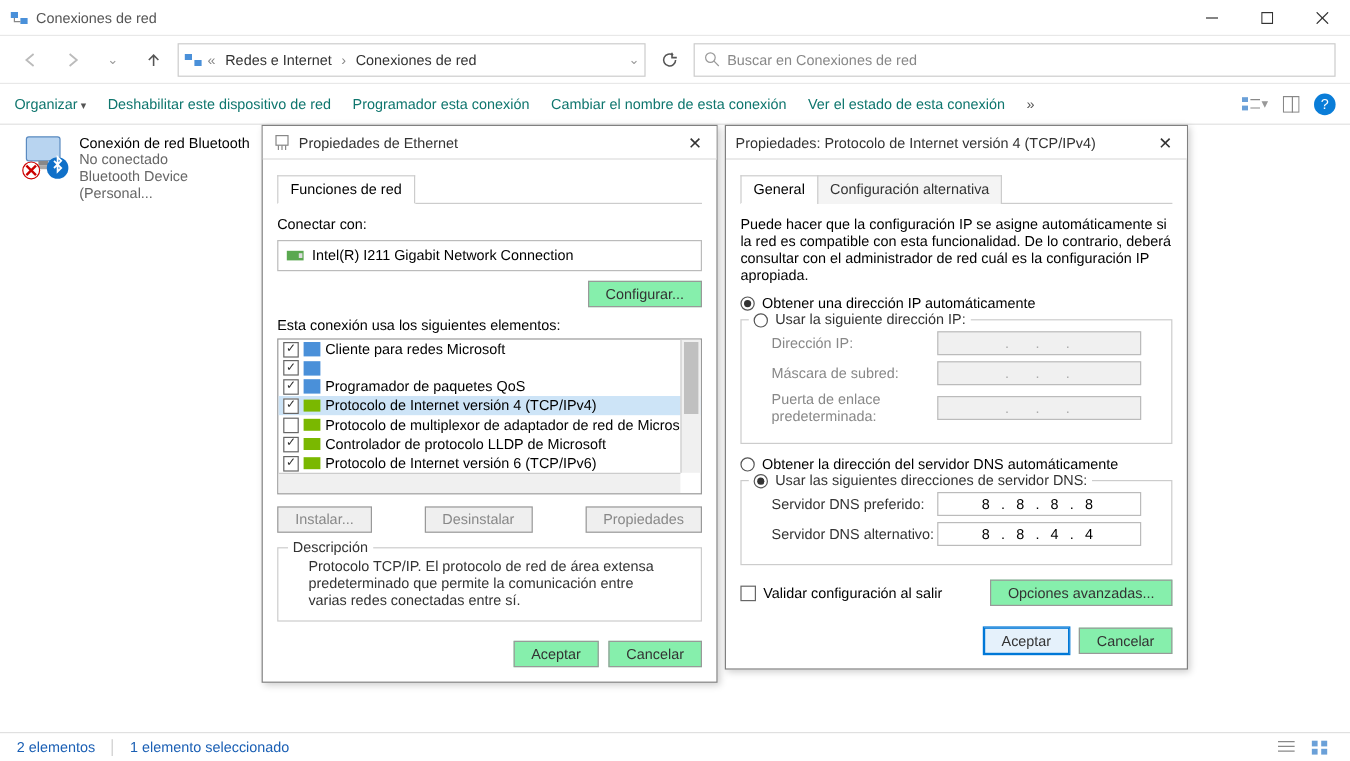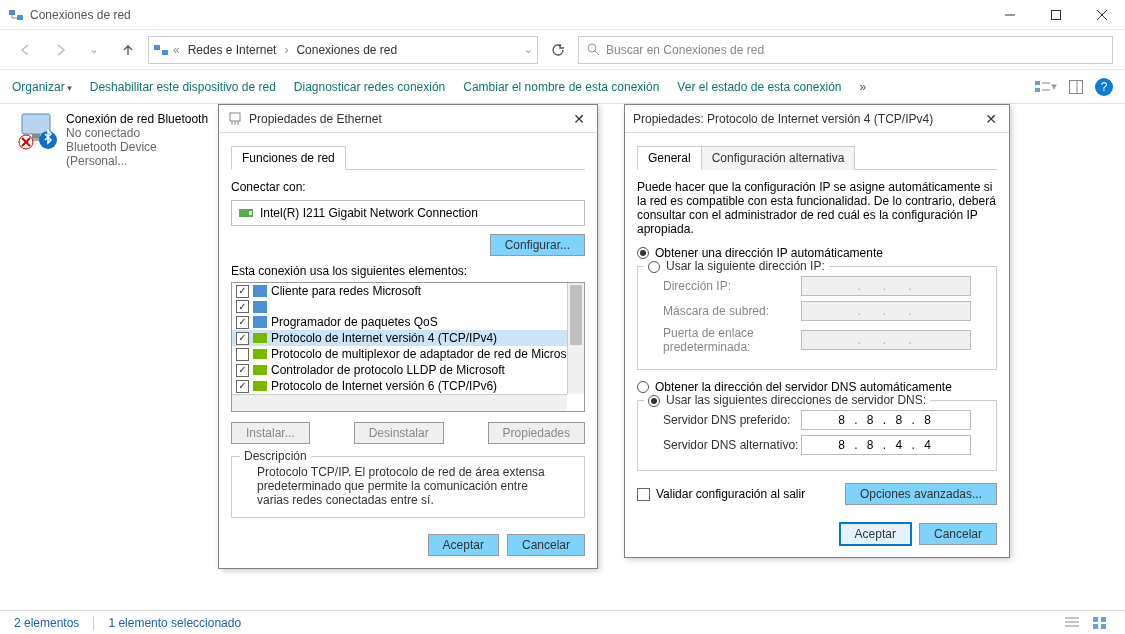--- a/index.html
+++ b/index.html
@@ -57,21 +57,21 @@
 .listbox .row { display:flex; align-items:center; padding:1px 4px; gap:4px; }
 .listbox .row.sel { background:#cde4f7; }
 .listbox .scroll { position:absolute; right:0; top:0; bottom:17px; width:17px; background:#f0f0f0; border-left:1px solid #ccc; }
 .listbox .scroll .thumb { position:absolute; left:2px; right:2px; top:2px; height:60px; background:#c0c0c0; }
 .listbox .hscroll { position:absolute; left:0; right:17px; bottom:0; height:17px; background:#f0f0f0; border-top:1px solid #ccc; }
 .chk { width:13px; height:13px; border:1px solid #666; display:inline-flex; align-items:center; justify-content:center; font-size:10px; background:#fff; }
 .chk.on::after { content:"✓"; color:#333; line-height:1; }
 .neticon { width:14px; height:10px; background:#7ab800; display:inline-block; }
 .pcicon { width:14px; height:12px; background:#4a90d9; display:inline-block; }
 
-.btn { border:1px solid #999; background:#7dd3fc; padding:3px 14px; color:#333; }
+.btn { border:1px solid #999; background:#86efac; padding:3px 14px; color:#333; }
 .btn.disabled { color:#888; background:#efefef; }
 .btn.primary { border:1px solid #0078d7; outline:1px solid #0078d7; background:#e5f1fb; }
 .btnrow { display:flex; gap:8px; justify-content:flex-end; margin-top:8px; }
 
 .ipfield { border:1px solid #bbb; width:170px; height:20px; display:flex; align-items:center; justify-content:center; letter-spacing:3px; background:#fff; }
 .ipfield.disabled { background:#f0f0f0; color:#aaa; }
 .formrow { display:flex; align-items:center; margin:5px 0; }
 .formrow .lbl { flex:1; color:#333; }
 .formrow .lbl.disabled { color:#888; }
 
@@ -157,21 +157,21 @@
         <circle cx="5" cy="5" r="4" fill="none" stroke="#999"></circle>
         <line x1="8" y1="8" x2="12" y2="12" stroke="#999"></line>
       </svg>
     <span>Buscar en Conexiones de red</span>
   </div>
 </div>
 
 <div class="cmdbar">
   <a href="#" class="drop">Organizar</a>
   <a href="#">Deshabilitar este dispositivo de red</a>
-  <a href="#">Diagnosticar redes conexión</a>
+  <a href="#">Programador esta conexión</a>
   <a href="#">Cambiar el nombre de esta conexión</a>
   <a href="#">Ver el estado de esta conexión</a>
   <span style="color:#555">»</span>
   <div class="right">
     <div class="iconbtn">
         <svg width="16" height="14">
           <rect x="0" y="1" width="5" height="4" fill="#6aa0d8"></rect>
           <rect x="0" y="8" width="5" height="4" fill="#6aa0d8"></rect>
           <line x1="7" y1="3" x2="15" y2="3" stroke="#888"></line>
           <line x1="7" y1="10" x2="15" y2="10" stroke="#888"></line>
@@ -289,21 +289,21 @@
         <span class="legend">Descripción</span>
         <div style="color:#333">Protocolo TCP/IP. El protocolo de red de área extensa predeterminado que permite la comunicación entre varias redes conectadas entre sí.</div>
       </div>
       <div class="btnrow" style="margin-top:16px">
         <button class="btn">Aceptar</button>
         <button class="btn">Cancelar</button>
       </div>
     </div>
   </div>
 
-  <div class="dialog" style="left:624px; top:0px; width:386px;">
+  <div class="dialog" style="left:604px; top:0px; width:386px;">
     <div class="dtitle">
       <span>Propiedades: Protocolo de Internet versión 4 (TCP/IPv4)</span>
       <span class="x">✕</span>
     </div>
     <div class="body">
       <div class="tabset">
         <div class="tab active">General</div>
         <div class="tab inactive">Configuración alternativa</div>
       </div>
       <div style="margin-bottom:10px">Puede hacer que la configuración IP se asigne automáticamente si la red es compatible con esta funcionalidad. De lo contrario, deberá consultar con el administrador de red cuál es la configuración IP apropiada.</div>

